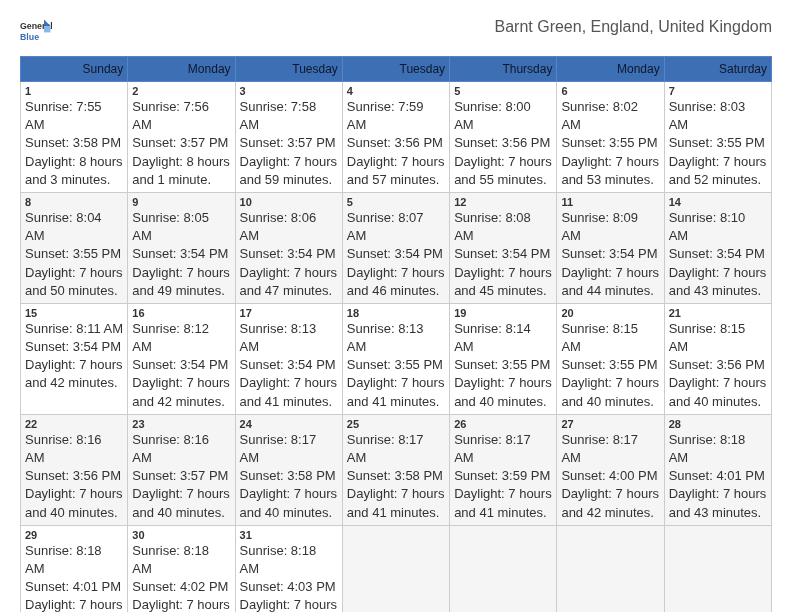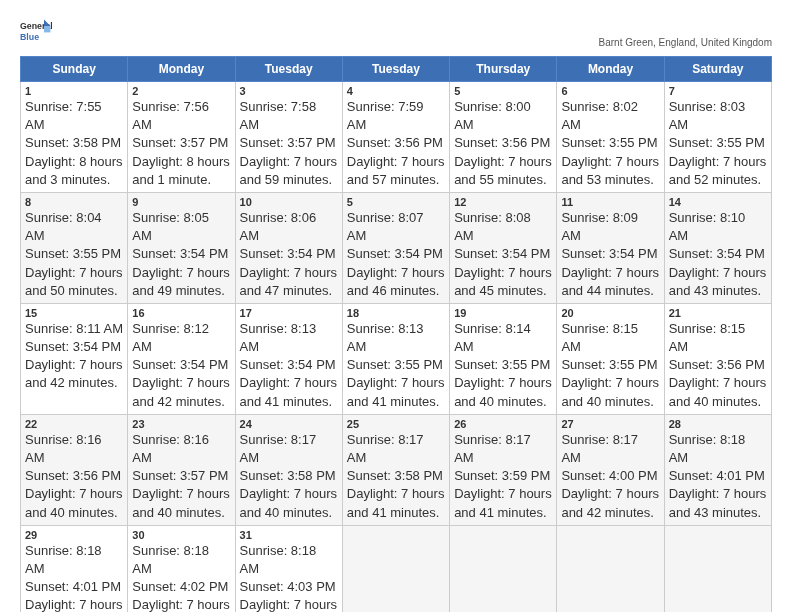--- a/index.html
+++ b/index.html
@@ -34,38 +34,38 @@
     }
     .title-block {
       text-align: right;
     }
     .main-title {
       font-size: 28px;
       font-weight: bold;
       color: #333;
     }
     .subtitle {
-      font-size: 10px;
+      font-size: 16px;
       color: #555;
-      margin-top: 19px;
+      margin-top: 0;
     }
     .calendar {
       flex: 1;
       border: 1px solid #ccc;
       border-collapse: collapse;
       width: 100%;
       table-layout: fixed;
     }
     .calendar th {
       background-color: #3d6fb5;
-      color: #ffffff;
+      color: #0f172a;
       font-size: 12px;
-      font-weight: bold;
+      font-weight: normal;
       padding: 5px 4px;
-      text-align: center;
+      text-align: right;
       border: 1px solid #5585c8;
     }
     .calendar td {
       border: 1px solid #ccc;
       vertical-align: top;
       padding: 3px 4px;
       font-size: 9.5px;
       color: #333;
       background: #fff;
     }

